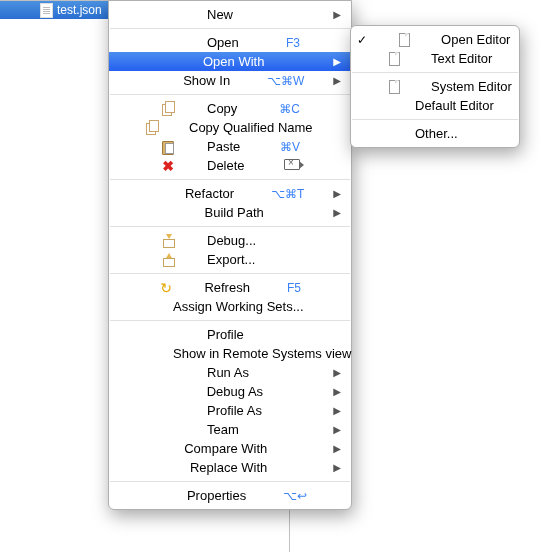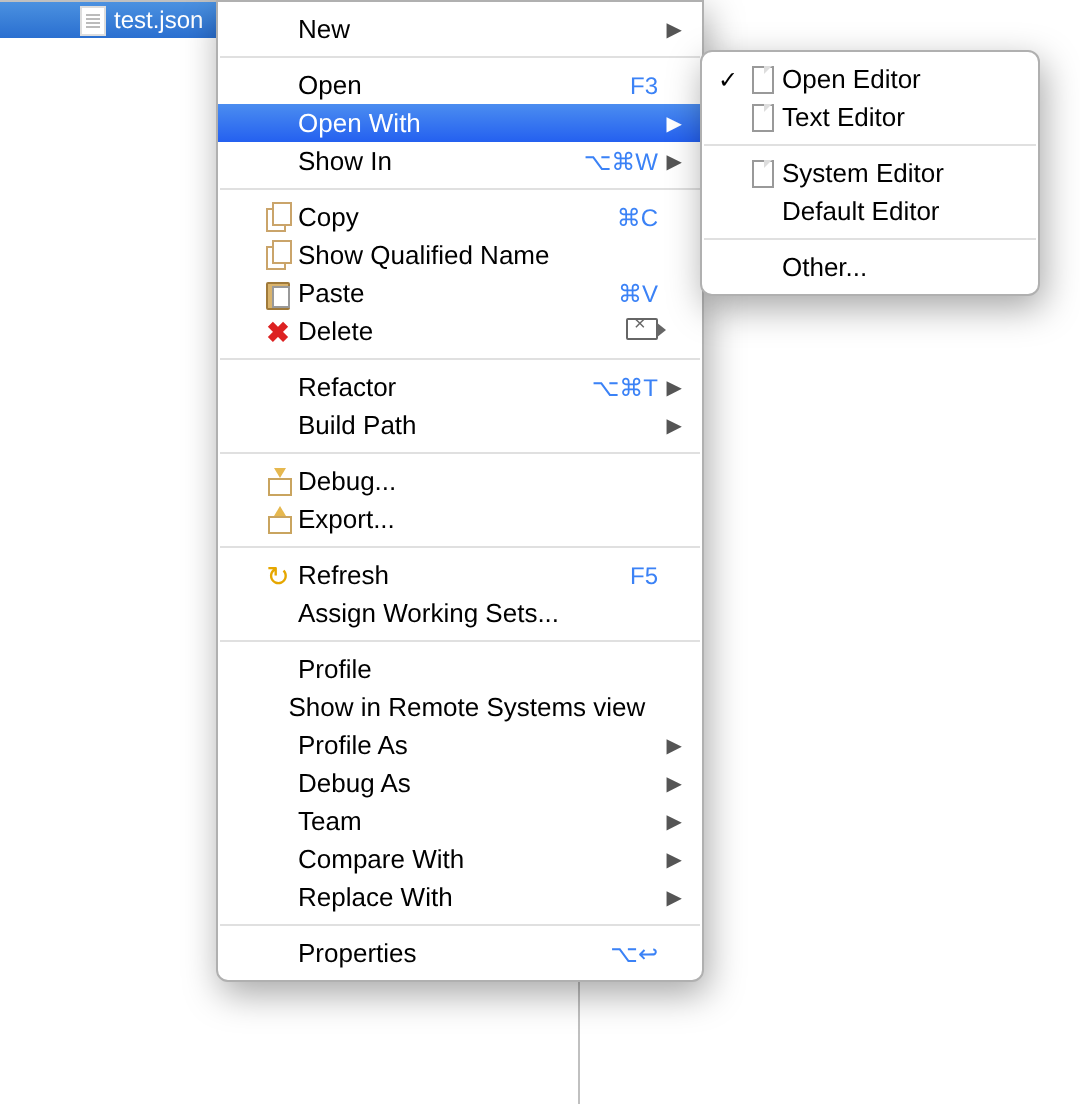--- a/index.html
+++ b/index.html
@@ -65,20 +65,21 @@
     box-shadow: 2px 6px 18px rgba(0,0,0,0.35);
     padding: 4px 0;
   }
   .menu-item {
     display: flex;
     align-items: center;
     height: 19px;
     padding: 0 10px 0 6px;
     color: #000;
     cursor: default;
+    gap: 29px;
   }
   .menu-item.selected {
     background: linear-gradient(#4b8df0, #2460f0);
     color: #fff;
   }
   .menu-sep {
     height: 1px;
     margin: 4px 1px;
     background: #e0e0e0;
   }
@@ -192,21 +193,21 @@
       </span>
       <span class="mi-label">Copy</span>
       <span class="mi-shortcut">⌘C</span>
       <span class="mi-arrow"></span>
     </div>
     <div class="menu-item">
       <span class="mi-check"></span>
       <span class="mi-icon">
         <span class="ic ic-copy"></span>
       </span>
-      <span class="mi-label">Show Qualified Name</span>
+      <span class="mi-label">Copy Qualified Name</span>
       <span class="mi-shortcut"></span>
       <span class="mi-arrow"></span>
     </div>
     <div class="menu-item">
       <span class="mi-check"></span>
       <span class="mi-icon">
         <span class="ic ic-paste"></span>
       </span>
       <span class="mi-label">Paste</span>
       <span class="mi-shortcut">⌘V</span>
@@ -283,28 +284,35 @@
     <div class="menu-item">
       <span class="mi-check"></span>
       <span class="mi-icon"></span>
       <span class="mi-label">Show in Remote Systems view</span>
       <span class="mi-shortcut"></span>
       <span class="mi-arrow"></span>
     </div>
     <div class="menu-item">
       <span class="mi-check"></span>
       <span class="mi-icon"></span>
+      <span class="mi-label">Run As</span>
+      <span class="mi-shortcut"></span>
+      <span class="mi-arrow has"></span>
+    </div>
+    <div class="menu-item">
+      <span class="mi-check"></span>
+      <span class="mi-icon"></span>
+      <span class="mi-label">Debug As</span>
+      <span class="mi-shortcut"></span>
+      <span class="mi-arrow has"></span>
+    </div>
+    <div class="menu-item">
+      <span class="mi-check"></span>
+      <span class="mi-icon"></span>
       <span class="mi-label">Profile As</span>
-      <span class="mi-shortcut"></span>
-      <span class="mi-arrow has"></span>
-    </div>
-    <div class="menu-item">
-      <span class="mi-check"></span>
-      <span class="mi-icon"></span>
-      <span class="mi-label">Debug As</span>
       <span class="mi-shortcut"></span>
       <span class="mi-arrow has"></span>
     </div>
     <div class="menu-item">
       <span class="mi-check"></span>
       <span class="mi-icon"></span>
       <span class="mi-label">Team</span>
       <span class="mi-shortcut"></span>
       <span class="mi-arrow has"></span>
     </div>

